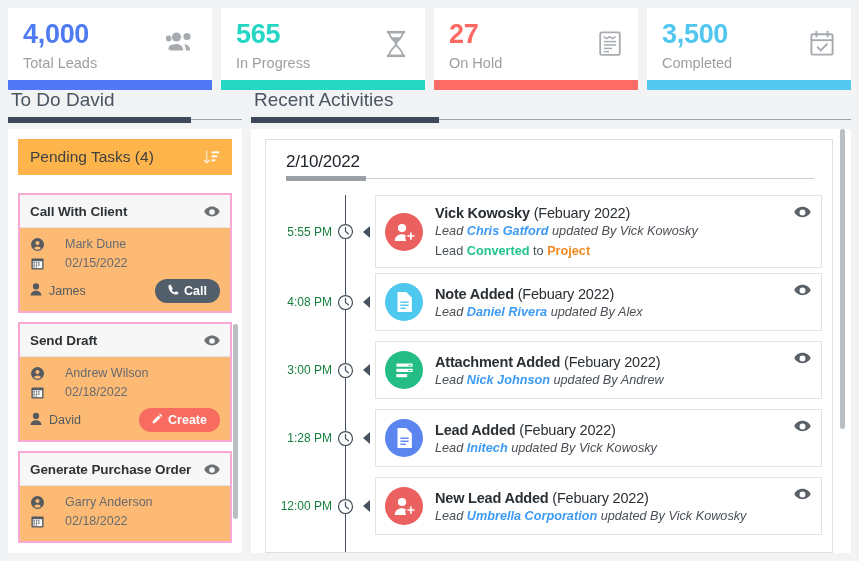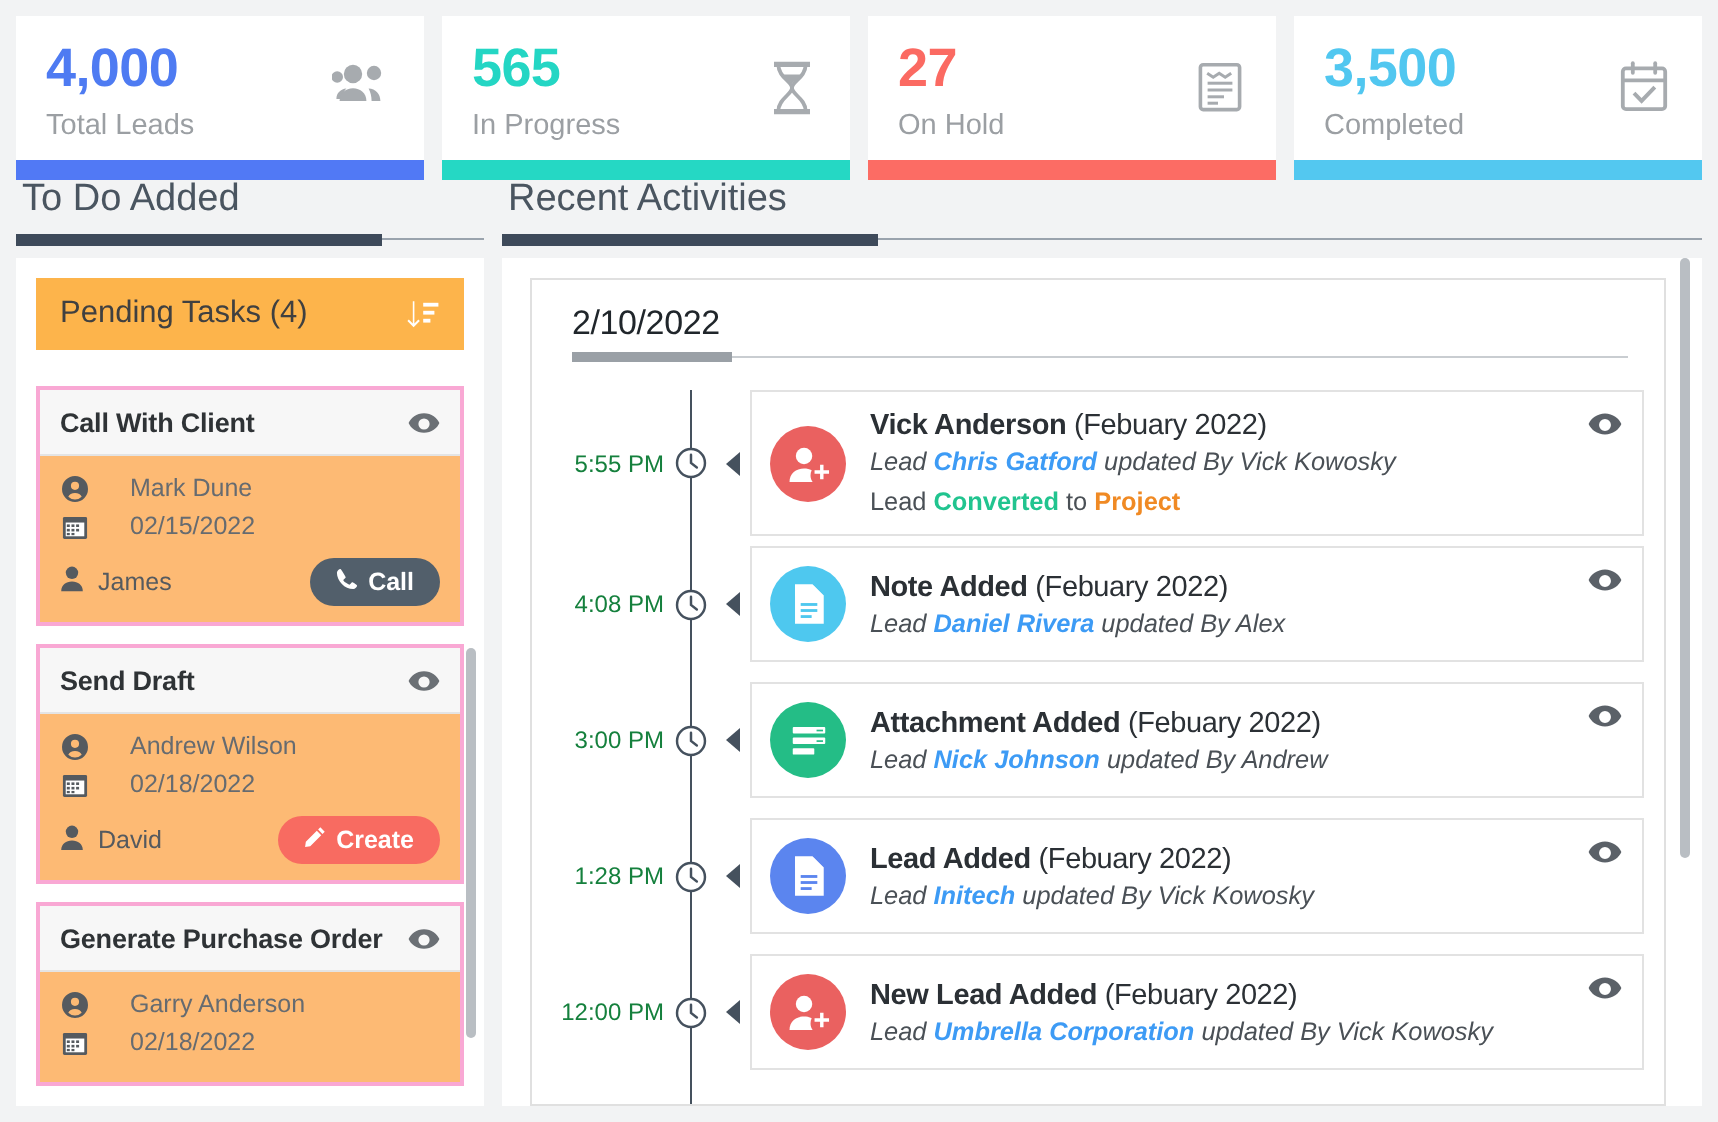--- a/index.html
+++ b/index.html
@@ -368,21 +368,21 @@
         <polyline points="8,16.6 11.8,20.4 18.4,13.6" stroke-width="2"></polyline>
       </svg>
     </div>
     <div class="stat-bar" style="background:#53c8f0"></div>
   </div>
 
 </div>
 
 <div class="sections">
   <div class="sec-todo">
-    <div class="sec-title">To Do Added</div>
+    <div class="sec-title">To Do David</div>
     <div class="sec-underline"></div>
   </div>
   <div class="sec-act">
     <div class="sec-title">Recent Activities</div>
     <div class="sec-underline"></div>
   </div>
 </div>
 
 <div class="body-row">
 
@@ -588,21 +588,21 @@
           <div class="act-box">
             <div class="av" style="background:#ea6160">
               <svg width="21" height="20" viewBox="0 0 22 20" fill="currentColor">
                 <circle cx="8.4" cy="5.8" r="4.3"></circle>
                 <path d="M.8 19.4c0-4.4 3.4-7 7.6-7 1.5 0 2.9.3 4 .9-.4.8-.6 1.7-.6 2.7 0 1.3.4 2.5 1.1 3.4z"></path>
                 <path d="M16.8 10.4h1.8v2.9h2.9v1.8h-2.9v2.9h-1.8v-2.9h-2.9v-1.8h2.9z"></path>
               </svg>
             </div>
             <div class="act-text">
               <div class="act-title">
-                <span>Vick Anderson</span>
+                <span>Vick Kowosky</span>
                 <span class="mon">(Febuary 2022)</span>
               </div>
               <div class="act-sub">
                 <span>Lead </span><span class="lnk">Chris Gatford</span><span> updated By Vick Kowosky</span>
               </div>
               <div class="act-sub2">
                 <span>Lead </span><span class="grn">Converted</span><span> to </span><span class="org">Project</span>
               </div>
             </div>
             <span class="act-eye">

